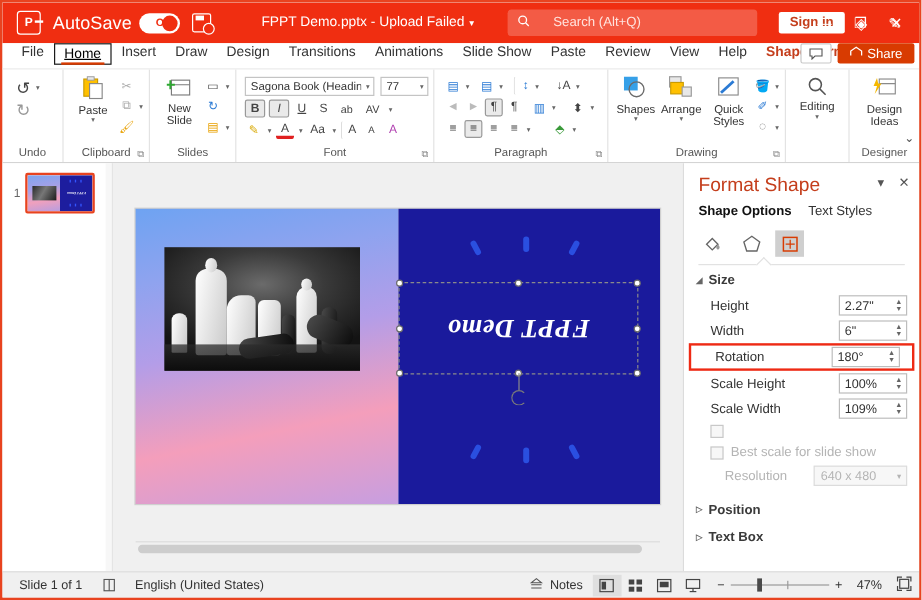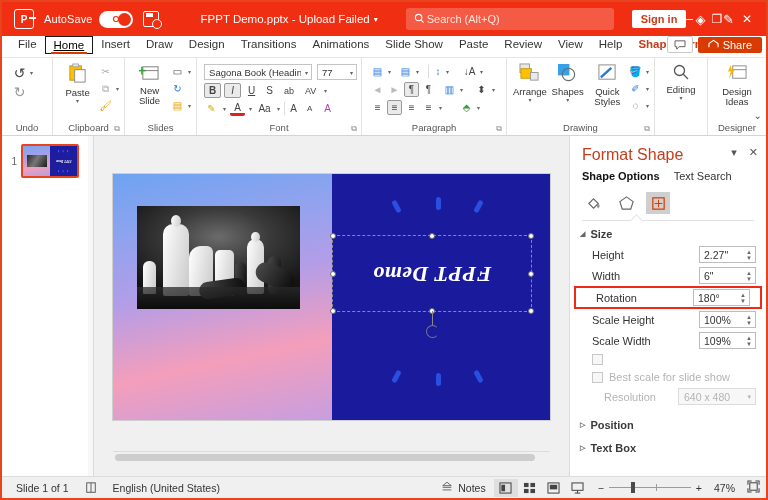--- a/index.html
+++ b/index.html
@@ -36,21 +36,21 @@
     display: flex; align-items: center; justify-content: center;
     font-size: 10px; font-weight: bold;
     margin-left: 6px; margin-right: 10px;
     position: relative;
   }
   .tb-logo::after {
     content: "";
     position: absolute; right: -3px; top: 7px;
     width: 7px; height: 2px; background: #fff;
   }
-  .autosave-label { font-size: 11px; margin-right: 6px; letter-spacing: .1px;}
+  .autosave-label { font-size: 15px; margin-right: 6px; letter-spacing: .1px;}
   .toggle {
     width: 34px; height: 17px; border-radius: 9px;
     background: #fff; position: relative; display: flex;
     align-items: center; cursor: pointer;
   }
   .toggle .knob {
     position: absolute; right: 2px; width: 13px; height: 13px;
     border-radius: 50%; background: #f02e11;
   }
   .toggle .on-txt {
@@ -72,21 +72,21 @@
   .doc-title {
     margin-left: 42px; font-size: 11.5px; white-space: nowrap;
   }
   .doc-caret { font-size: 8px; margin-left: 4px; }
   .searchbox {
     margin-left: 28px;
     width: 208px; height: 22px;
     background: rgba(255,255,255,0.22);
     border-radius: 3px;
     display: flex; align-items: center;
-    padding: 0 8px; gap: 2px;
+    padding: 0 8px; gap: 19px;
     color: #fff;
   }
   .searchbox .ph { font-size: 11px; color:#ffe4df; }
   .signin {
     margin-left: 18px;
     background: #fff; color: #c43e1c;
     font-size: 11px; font-weight: bold;
     padding: 3px 9px; border-radius: 2px;
     cursor: pointer;
   }
@@ -611,36 +611,36 @@
         <span>Paragraph</span>
         <span class="dlg">⧉</span>
       </div>
     </div>
 
     <div class="rgroup" style="width:148px">
       <div class="rgroup-body">
         <div class="bigbtn">
           <span class="gl">
             <svg width="21" height="20" viewBox="0 0 22 21">
+                <rect x="1" y="1" width="12" height="12" fill="#36a0e8"></rect>
+                <circle cx="12" cy="12" r="6.5" fill="none" stroke="#6b6b6b" stroke-width="1.2"></circle>
+              </svg>
+          </span>
+          <span class="lbl">Shapes</span>
+          <span class="caret">▾</span>
+        </div>
+        <div class="bigbtn">
+          <span class="gl">
+            <svg width="21" height="20" viewBox="0 0 22 21">
                 <rect x="1" y="1" width="10" height="9" fill="#e8e8e8" stroke="#999" stroke-width="1"></rect>
                 <rect x="2" y="6" width="11" height="10" fill="#ffc000" stroke="#c99a00" stroke-width="1"></rect>
                 <rect x="12" y="10" width="8" height="8" fill="#e8e8e8" stroke="#999" stroke-width="1"></rect>
               </svg>
           </span>
           <span class="lbl">Arrange</span>
-          <span class="caret">▾</span>
-        </div>
-        <div class="bigbtn">
-          <span class="gl">
-            <svg width="21" height="20" viewBox="0 0 22 21">
-                <rect x="1" y="1" width="12" height="12" fill="#36a0e8"></rect>
-                <circle cx="12" cy="12" r="6.5" fill="none" stroke="#6b6b6b" stroke-width="1.2"></circle>
-              </svg>
-          </span>
-          <span class="lbl">Shapes</span>
           <span class="caret">▾</span>
         </div>
         <div class="bigbtn" style="width:46px">
           <span class="gl">
             <svg width="21" height="20" viewBox="0 0 22 21">
                 <rect x="2" y="2" width="17" height="15" fill="#fff" stroke="#8a8a8a" stroke-width="1"></rect>
                 <path d="M4 15 L15 5" stroke="#2a7ad4" stroke-width="2.5"></path>
               </svg>
           </span>
           <span class="lbl">Quick Styles</span>
@@ -775,21 +775,21 @@
 
     <div class="fmtpane">
       <div class="fmt-title">Format Shape</div>
       <div class="fmt-hdr-btns">
         <span>▾</span>
         <span>✕</span>
       </div>
 
       <div class="fmt-tabs">
         <span class="ft active">Shape Options</span>
-        <span class="ft">Text Search</span>
+        <span class="ft">Text Styles</span>
       </div>
 
       <div class="fmt-icons">
         <div class="fmt-ic">
           <svg width="17" height="17" viewBox="0 0 18 18">
               <path d="M3 9 L8 4 L13 9 L8 14 Z" fill="none" stroke="#666" stroke-width="1.2"></path>
               <path d="M13 9 q3 3 0 5 q-3 -2 0 -5" fill="#999"></path>
             </svg>
         </div>
         <div class="fmt-ic">

